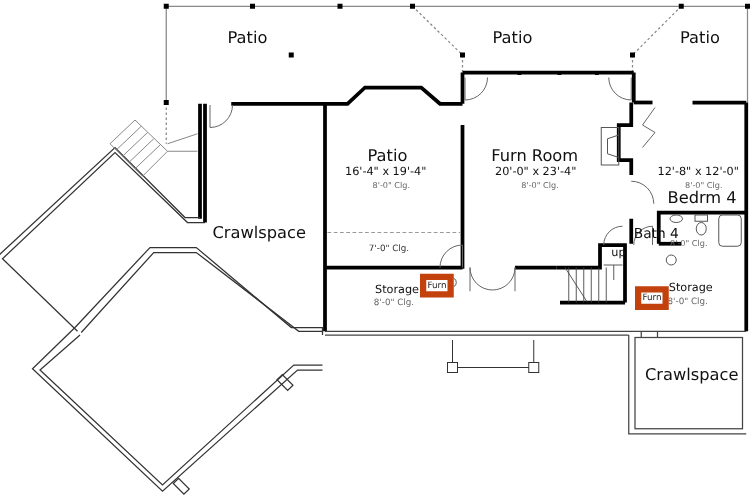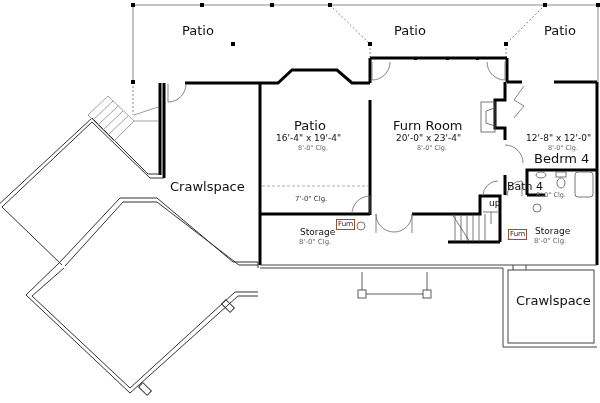--- a/index.html
+++ b/index.html
@@ -3,21 +3,21 @@
   <meta charset="utf-8">
   <style>
     html, body { margin: 0; padding: 0; background: #ffffff; }
     body { width: 600px; height: 403px; overflow: hidden; position: relative; font-family: "DejaVu Sans", sans-serif; }
     #plan { position: absolute; left: 0; top: 0; width: 600px; height: 403px; }
     .lbl { position: absolute; color: #111; text-align: left; white-space: nowrap; line-height: 1; }
     .room-name { font-size: 13px; }
     .room-name-sm { font-size: 11px; }
     .dim { font-size: 9px; }
     .clg { font-size: 6.5px; color: #666; }
-    .tag { position: absolute; font-size: 7px; border: 1px solid #c2410c; padding: 0 1px; line-height: 9px; background: #fff; color: #222; }
+    .tag { position: absolute; font-size: 7px; border: 5px solid #c2410c; padding: 0 1px; line-height: 9px; background: #fff; color: #222; }
   </style>
 </head>
 <body>
 
 <svg id="plan" viewBox="0 0 600 403" xmlns="http://www.w3.org/2000/svg">
 
   <g fill="none" stroke="#888" stroke-width="1">
     <polyline points="133,82 133,5 598,5 598,82"></polyline>
     <line x1="330" y1="5" x2="370" y2="44" stroke-dasharray="2,2"></line>
     <line x1="545" y1="5" x2="506" y2="44" stroke-dasharray="2,2"></line>

